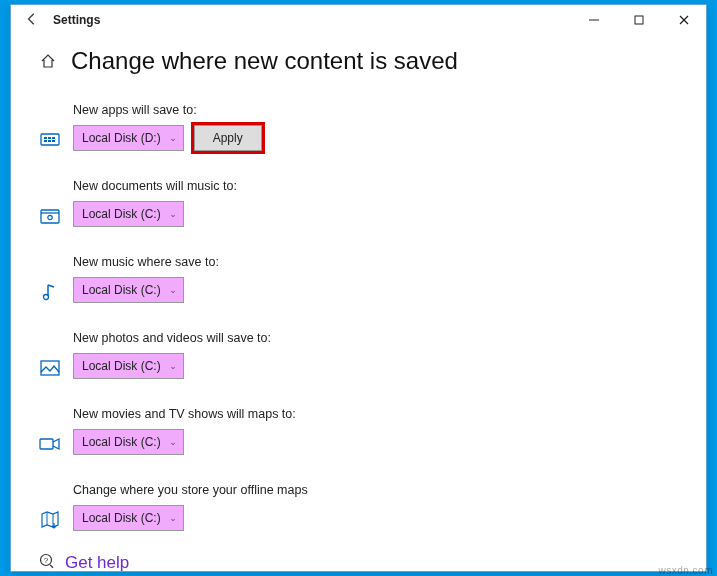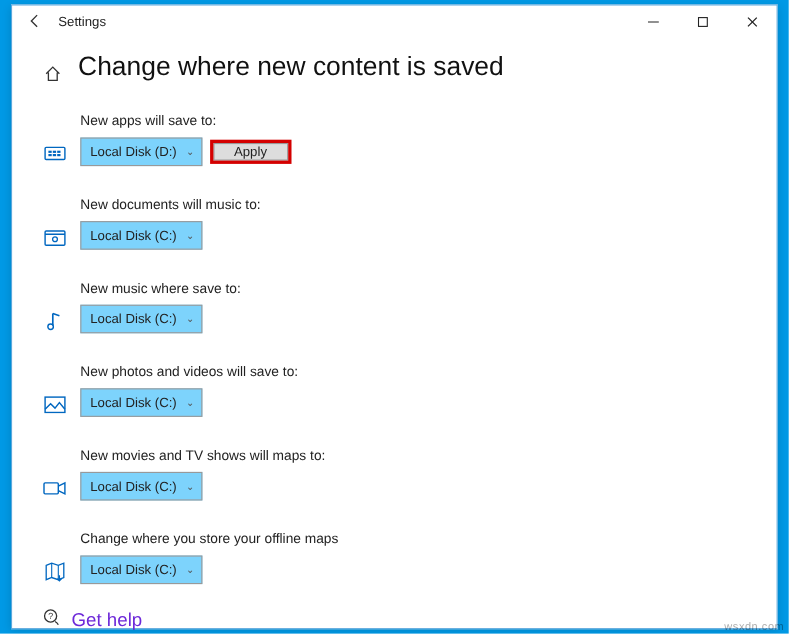--- a/index.html
+++ b/index.html
@@ -23,33 +23,33 @@
     height: 30px;
     display: flex;
     align-items: center;
     font-size: 12px;
     color: #222;
   }
   .titlebar .back {
     width: 42px; text-align: center;
     font-size: 14px; color: #333;
   }
-  .titlebar .title { flex: 0 0 auto; }
+  .titlebar .title { flex: 0 0 auto; font-weight: bold; }
   .titlebar .spacer { flex: 1; }
   .win-btn {
     width: 45px; height: 30px;
     display: flex; align-items: center; justify-content: center;
     font-size: 10px; color: #222;
   }
   .win-btn svg { width: 10px; height: 10px; }
   .content {
     padding: 12px 28px 20px 28px;
   }
   .header-row {
-    display: flex; align-items: flex-end; gap: 14px;
+    display: flex; align-items: center; gap: 14px;
     margin-bottom: 28px;
   }
   .home-icon { width: 18px; display:flex; align-items:center; justify-content:center; }
   h1 {
     font-weight: 400;
     font-size: 24px;
     color: #111;
   }
   .setting-block { margin-bottom: 22px; margin-left: 34px; position: relative; margin-top: 28px; }
   .setting-label {
@@ -59,39 +59,39 @@
   }
   .setting-row { display: flex; align-items: center; gap: 10px; }
   .setting-icon {
     position: absolute;
     left: -34px; top: 26px;
     width: 22px; height: 22px;
     display:flex; align-items:center; justify-content:center;
   }
   .dropdown {
     border: 1px solid #999;
-    background: #7dd3fc;
+    background: #f0abfc;
     font-size: 12px;
     color: #222;
     padding: 4px 22px 4px 8px;
     position: relative;
     min-width: 92px;
     height: 26px;
     line-height: 16px;
   }
   .dropdown .chev {
     position: absolute; right: 6px; top: 50%; transform: translateY(-50%);
     font-size: 9px; color: #555;
   }
   .apply-btn {
     border: 1px solid #999;
     background: #ddd;
     font-size: 12px;
     color: #222;
-    height: 16px;
+    height: 26px;
     padding: 0 18px;
     outline: 3px solid #d40000;
   }
   .help-row {
     display:flex; align-items:center; gap:10px;
     margin-top: 10px; margin-left: 0;
   }
   .help-link {
     font-size: 17px;
     color: #6d28d9;

